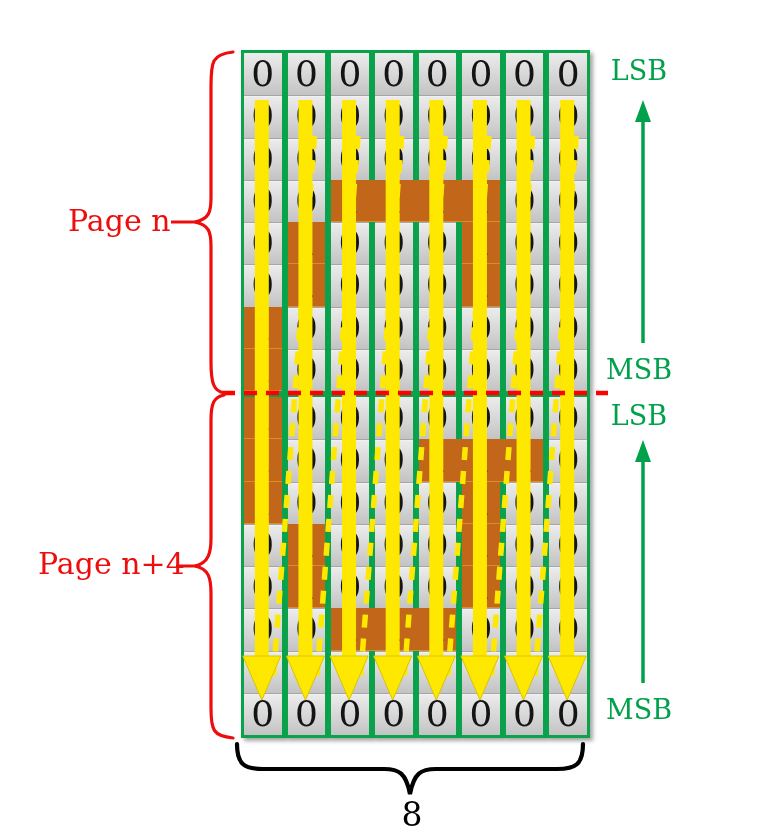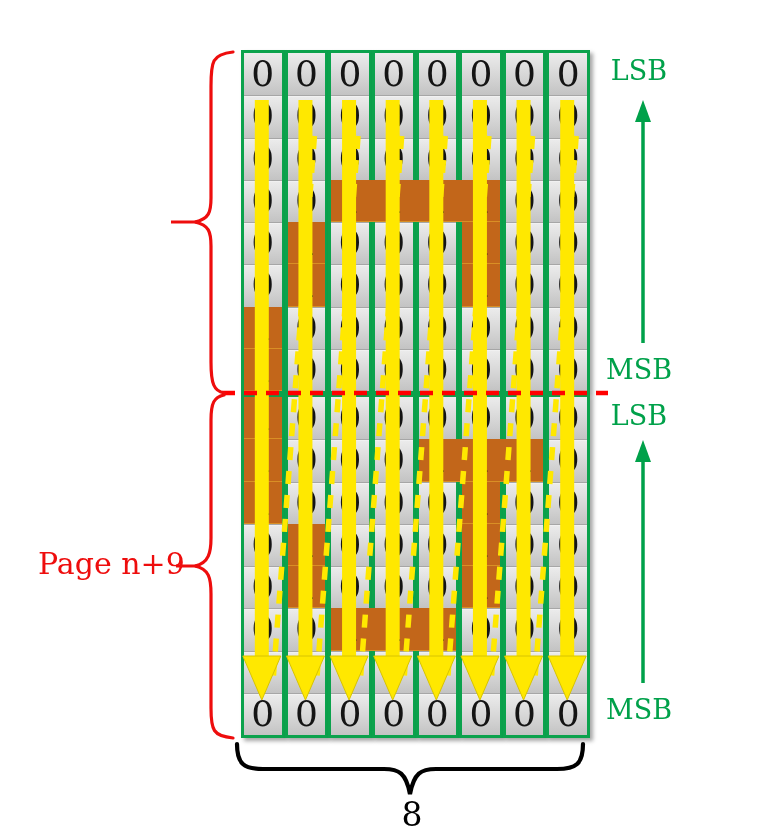--- a/index.html
+++ b/index.html
@@ -47,21 +47,22 @@
   .ybar{stroke:var(--yellow);stroke-width:14;}
   .yhead{fill:var(--yellow);stroke:#d8c400;stroke-width:1;}
   .ydash{stroke:var(--yellow);stroke-width:5.5;stroke-dasharray:13 11;fill:none;}
   .bottom-brace{stroke:#000;stroke-width:4.2;fill:none;stroke-linecap:round;}
 </style>
 </head>
 <body>
 
 <div class="canvas">
 
-  <div class="lbl page-lbl" id="page-n1-label">Page n+9</div>
+  <div class="lbl page-lbl" id="page-n-label">Page n</div>
+  <div class="lbl page-lbl" id="page-n1-label">Page n+4</div>
 
   <div class="lbl bit-lbl" id="lsb-top">LSB</div>
   <div class="lbl bit-lbl" id="msb-top">MSB</div>
   <div class="lbl bit-lbl" id="lsb-bottom">LSB</div>
   <div class="lbl bit-lbl" id="msb-bottom">MSB</div>
 
   <div class="lbl" id="width-label">8</div>
 
   <div id="grid">
       <div class="colbox" style="left: 0px; top: 0px; width: 43.625px; height: 344px;"></div>

